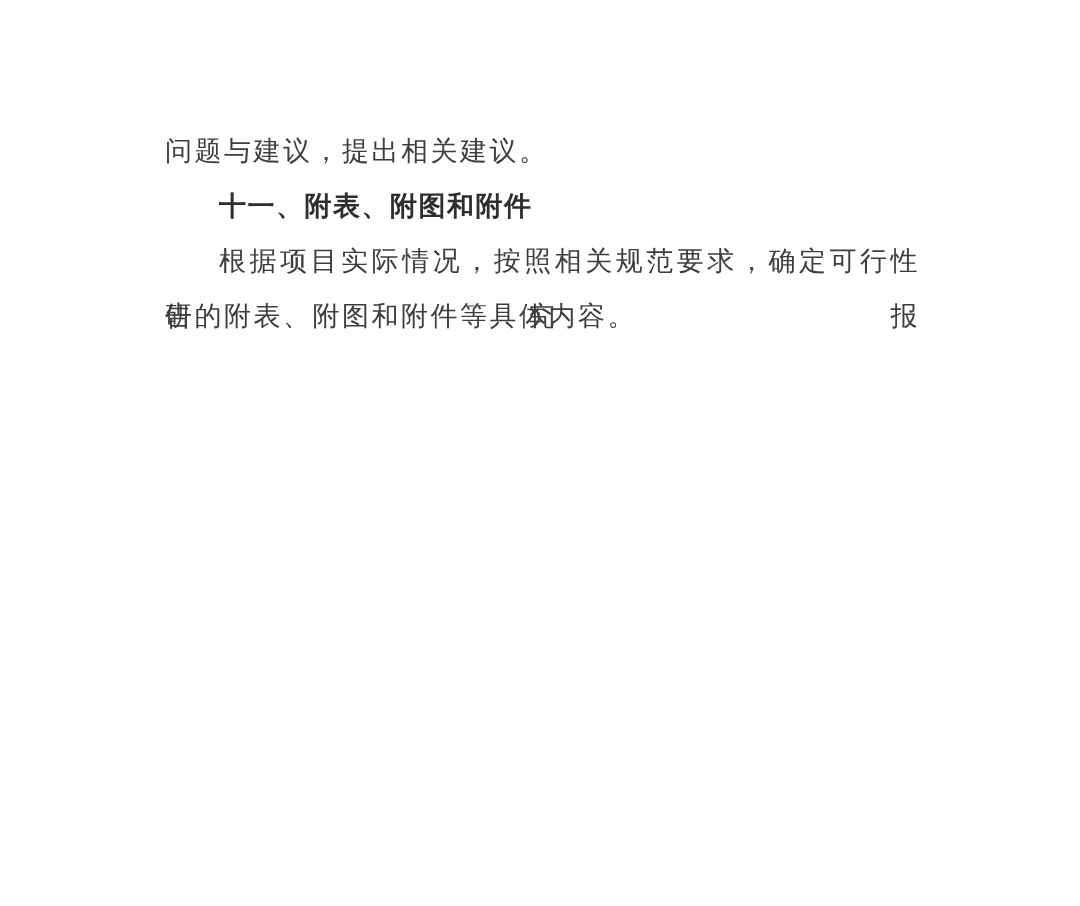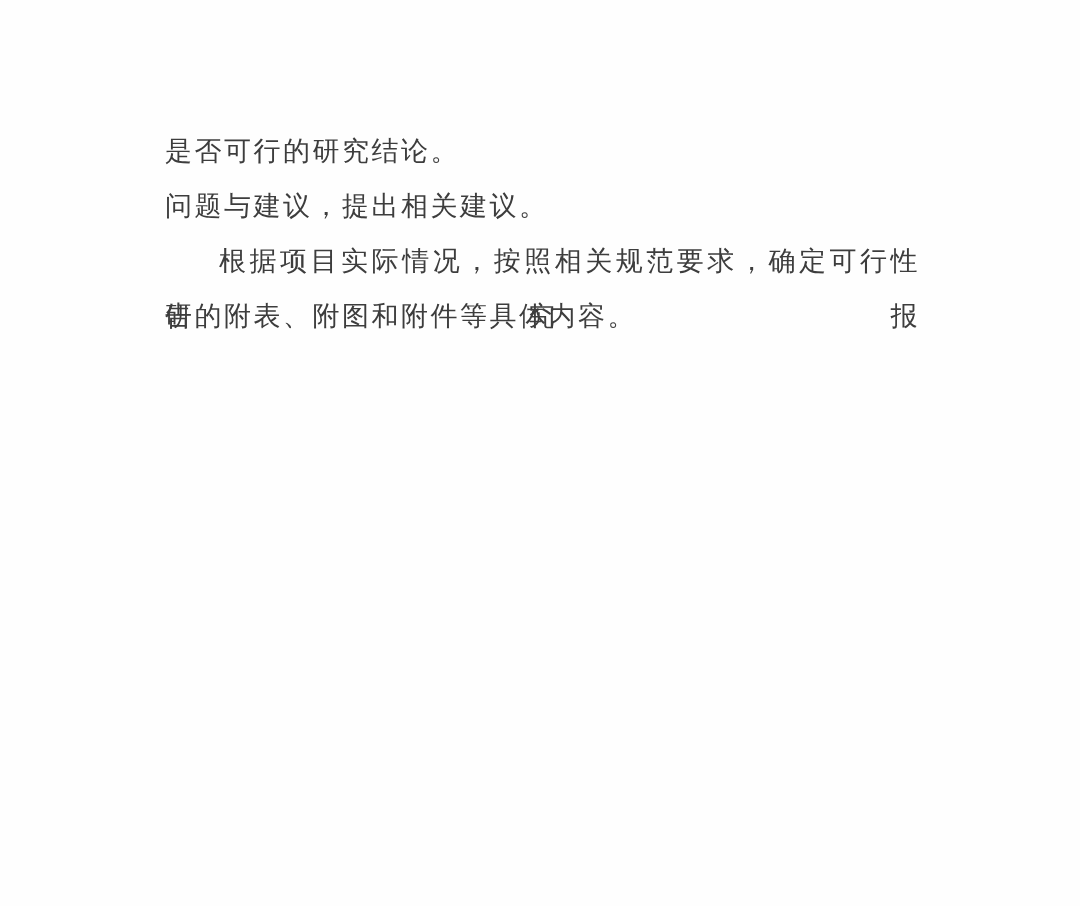--- a/index.html
+++ b/index.html
@@ -58,25 +58,25 @@
     font-family: "Liberation Sans", "DejaVu Sans", sans-serif;
     letter-spacing: 1.5px;
   }
 </style>
 </head>
 <body>
 
 <div class="page">
   <div class="text-block">
 
-    <div class="line">是否可行的研究结论。</div>
 
 
 
     <div class="line">问题与建议，提出相关建议。</div>
 
+    <div class="line indent heading-main">十一、附表、附图和附件</div>
 
     <div class="line indent justify">根据项目实际情况，按照相关规范要求，确定可行性研究报</div>
 
     <div class="line">告的附表、附图和附件等具体内容。</div>
 
   </div>
 </div>
 
 </body></html>

